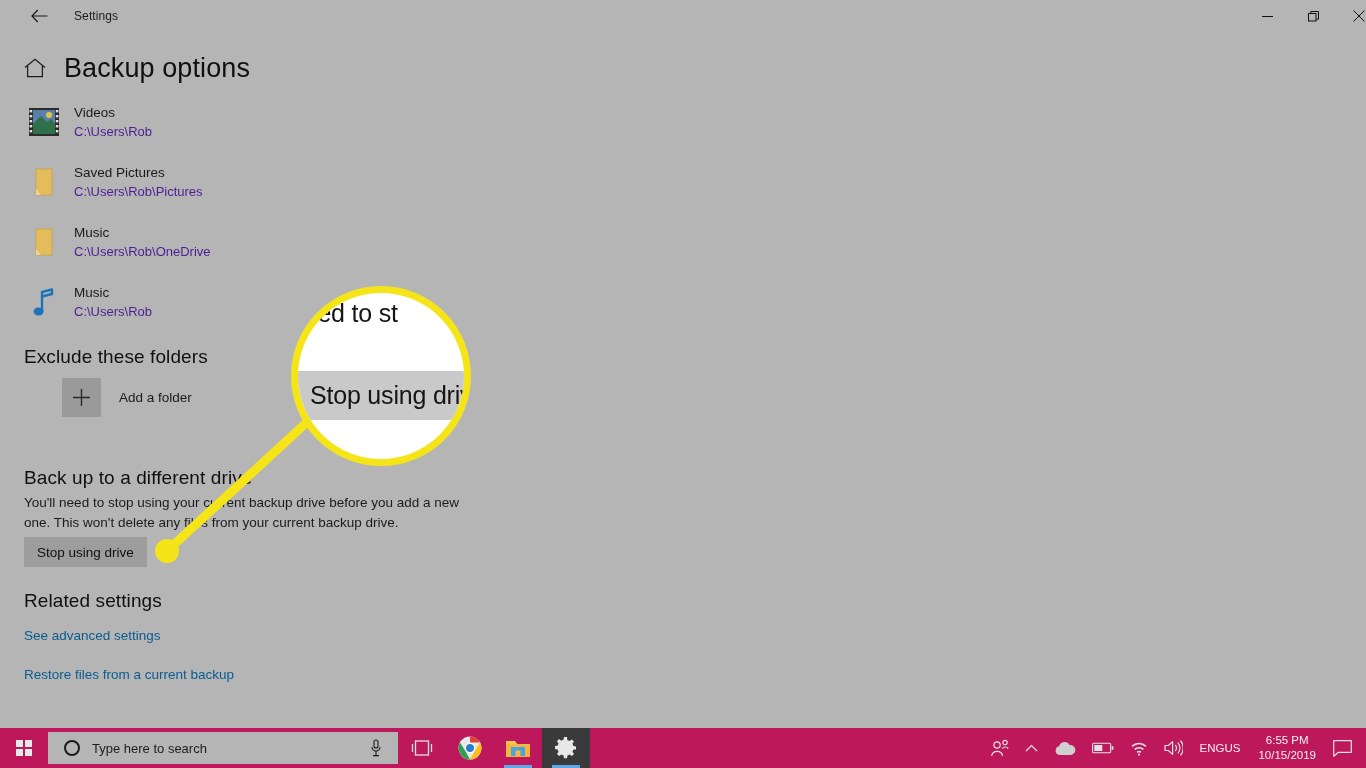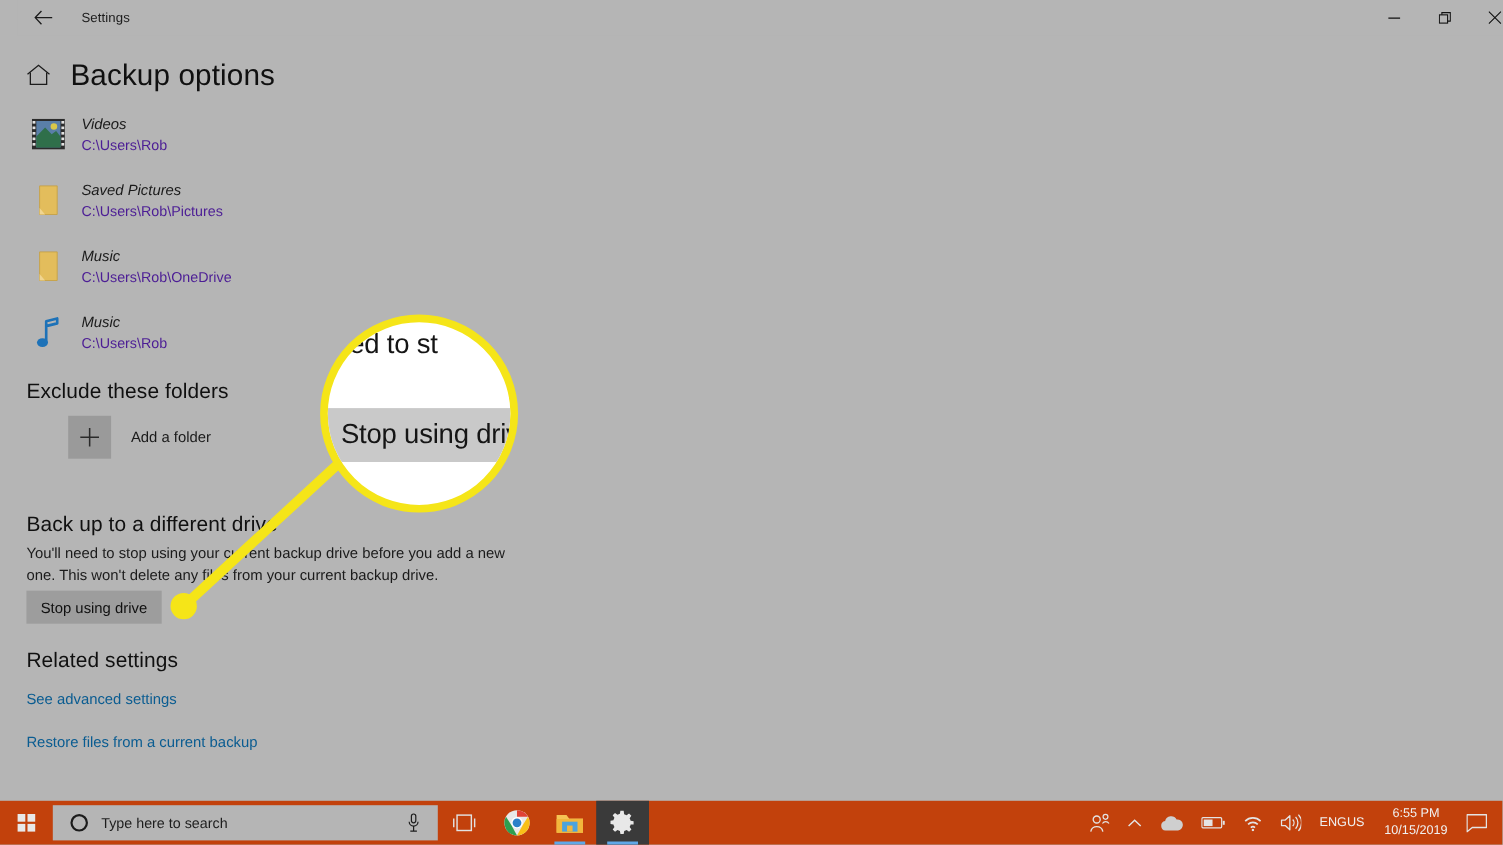--- a/index.html
+++ b/index.html
@@ -57,21 +57,21 @@
     display: flex; align-items: center;
     height: 60px;
   }
   .folder-ico {
     width: 40px; min-width: 40px; height: 40px;
     display: flex; align-items: center; justify-content: center;
     margin-right: 10px;
   }
   .folder-text { display: flex; flex-direction: column; justify-content: center; }
   .folder-name {
-    font-size: 13.5px; color: #1a1a1a; line-height: 19px; font-style: italic;
+    font-size: 13.5px; color: #1a1a1a; line-height: 19px;
   }
   .folder-path {
     font-size: 13px; color: #4c1d95; line-height: 19px;
   }
 
   
   .sec-head {
     font-size: 19px; font-weight: 400; color: #101010;
     letter-spacing: .1px;
   }
@@ -152,21 +152,21 @@
   .mag-dot {
     position: absolute; left: 155px; top: 539px;
     width: 24px; height: 24px; border-radius: 50%;
     background: #f5e518;
   }
 
   
   .taskbar {
     position: absolute; left: 0; bottom: 0;
     width: 1366px; height: 40px;
-    background: #c2410c;
+    background: #be185d;
     display: flex; align-items: center;
   }
   .start-btn {
     width: 48px; height: 40px;
     display: flex; align-items: center; justify-content: center;
   }
   .win-logo { width: 17px; height: 17px; position: relative; }
   .win-logo i {
     position: absolute; background: #e8e8e8; display: block;
   }

